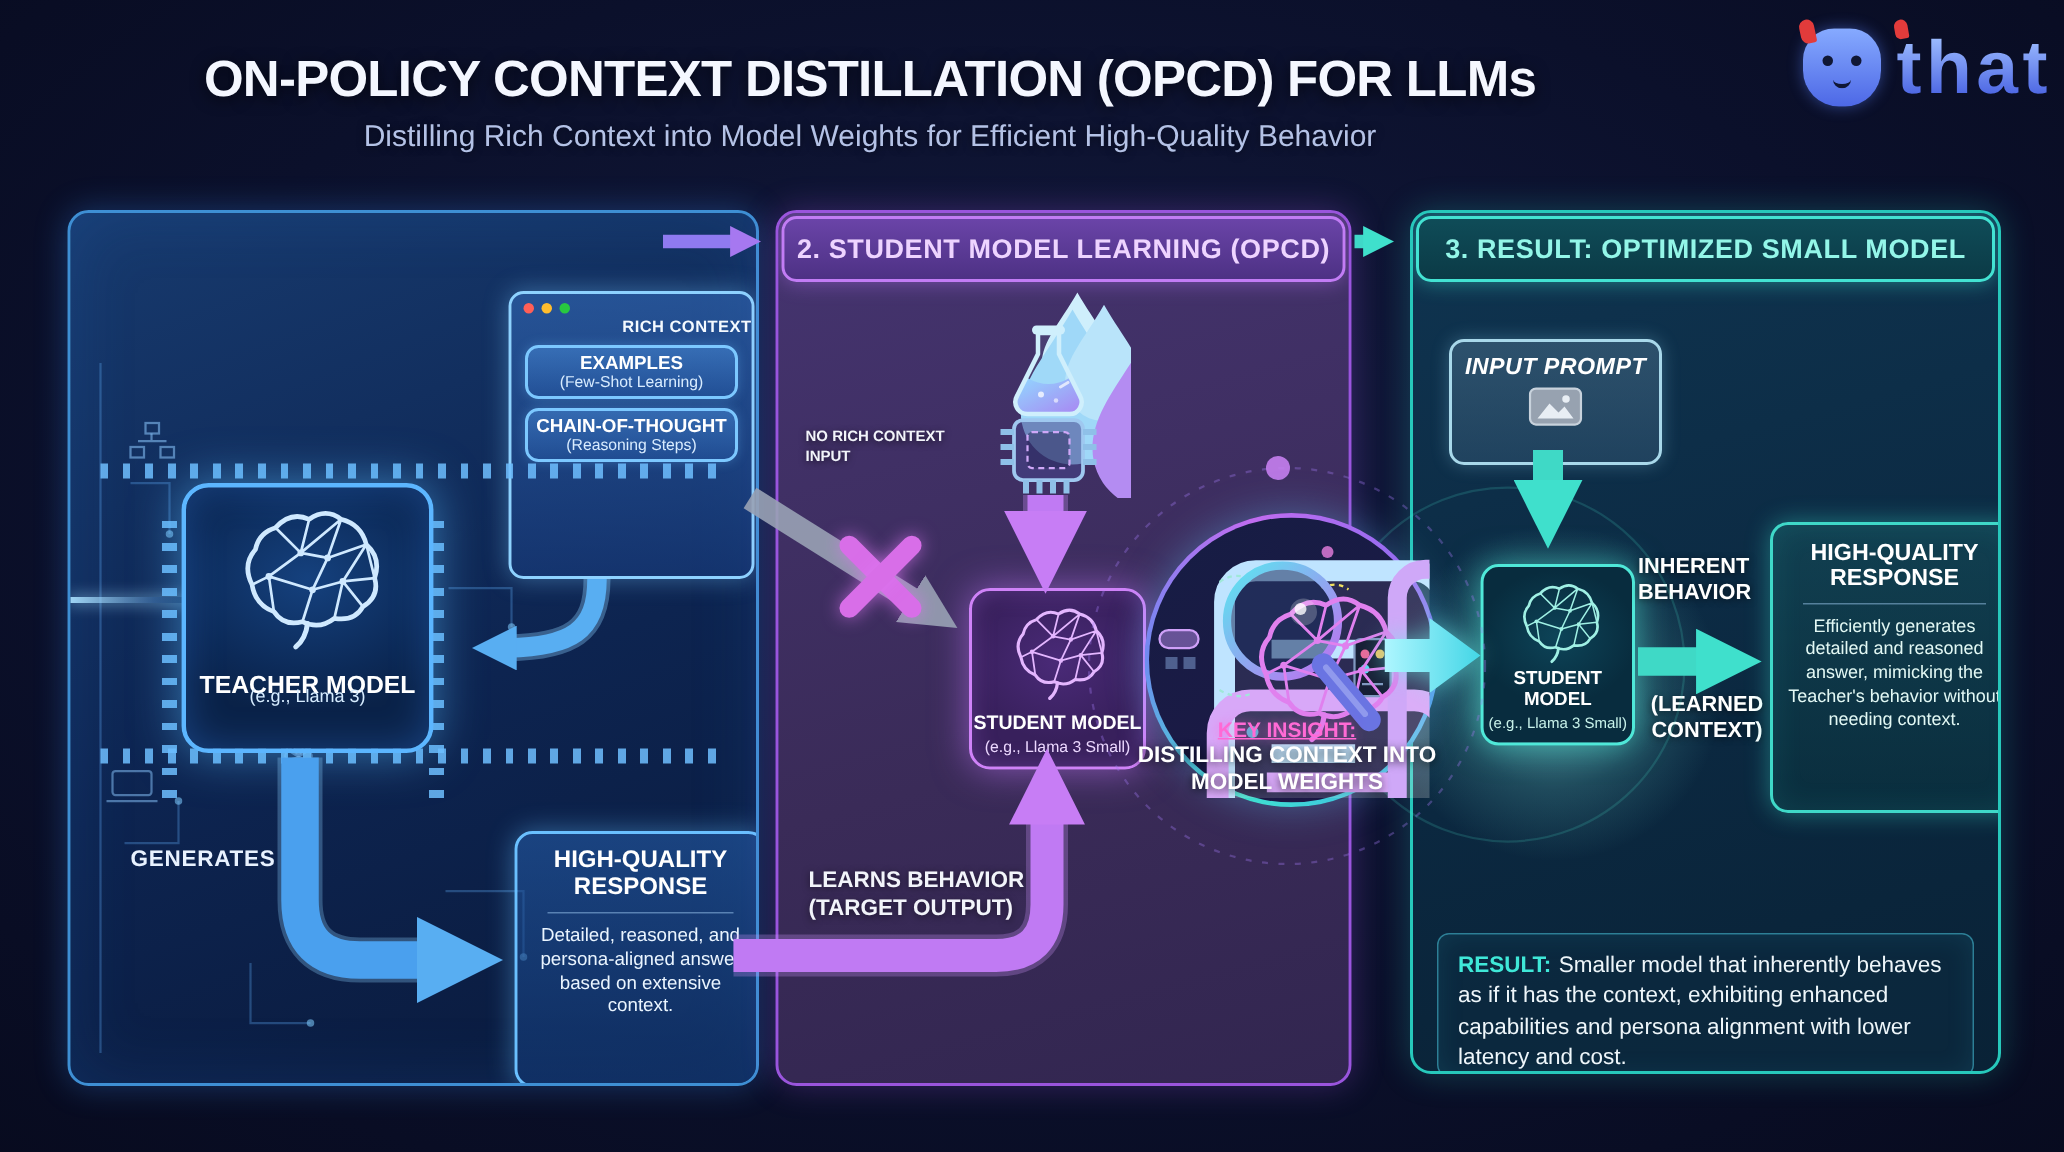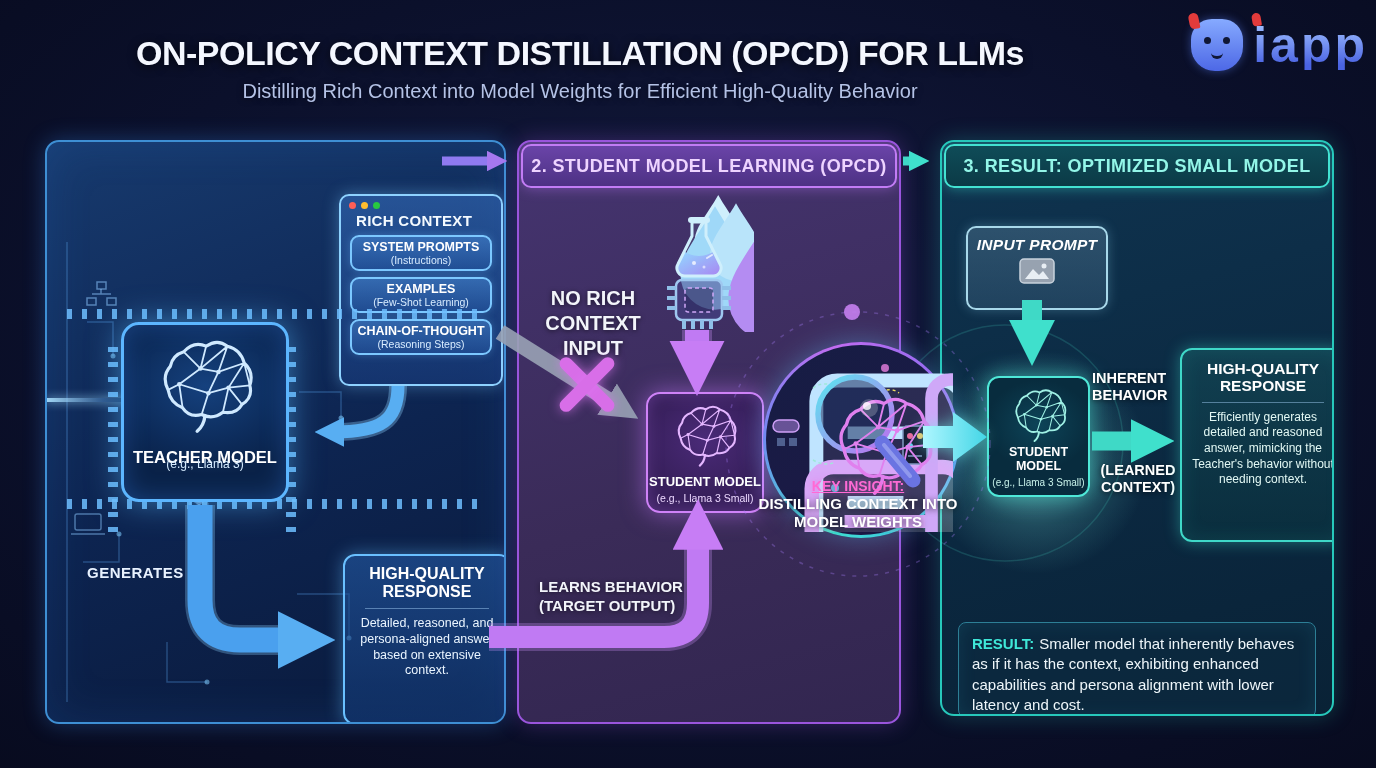--- a/index.html
+++ b/index.html
@@ -44,21 +44,21 @@
 
   
   .hglow{position:absolute;left:-2px;top:256px;width:82px;height:4px;border-radius:2px;
     background:linear-gradient(90deg,rgba(170,225,255,.95),rgba(120,190,255,.3) 70%,transparent);
     box-shadow:0 0 10px rgba(160,220,255,.8);}
   .rc-window{position:absolute;left:292px;top:52px;width:160px;height:188px;border-radius:10px;
     border:2px solid #8ed2ff;background:linear-gradient(180deg,rgba(52,108,188,.58),rgba(24,60,126,.62));
     box-shadow:0 0 16px rgba(120,200,255,.4);}
   .rc-dots{position:absolute;left:8px;top:6px;display:flex;gap:5px;}
   .rc-dots span{width:7px;height:7px;border-radius:50%;display:block;}
-  .rc-title{margin-top:16px;text-align:left;font-size:15px;font-weight:bold;color:#f4faff;letter-spacing:.3px;margin-left:15px;}
+  .rc-title{margin-top:16px;text-align:right;font-size:11px;font-weight:bold;color:#f4faff;letter-spacing:.3px;margin-left:15px;}
   .rc-item{margin:6px 9px 0;border:2px solid #7cc8ff;border-radius:9px;text-align:center;padding:3px 2px;
     background:linear-gradient(180deg,rgba(74,142,220,.5),rgba(36,86,162,.55));box-shadow:0 0 8px rgba(110,190,255,.3);}
   .rc-item .t{font-size:12.5px;font-weight:bold;color:#ffffff;}
   .rc-item .s{font-size:10.5px;color:#d8ecff;}
   .chip1{position:absolute;left:74px;top:180px;width:162px;height:174px;border-radius:18px;
     border:3px solid #5cb6ff;background:radial-gradient(120px 90px at 50% 35%,#15417e,#0c2a58 70%,#0a2248);
     box-shadow:0 0 32px rgba(90,190,255,.55), inset 0 0 26px rgba(60,140,255,.3);}
   .pins-t,.pins-b{position:absolute;left:20px;right:20px;height:10px;
     background:repeating-linear-gradient(90deg,rgba(110,190,255,.85) 0 5px,transparent 5px 15px);}
   .pins-t{top:167px}.pins-b{top:357px}
@@ -81,22 +81,22 @@
 
   
   .learns{position:absolute;left:20px;top:436px;width:144px;text-align:left;
     font-size:15px;font-weight:bold;color:#f2f4fa;line-height:1.25;text-shadow:0 1px 5px rgba(0,0,0,.5);}
   .stud{position:absolute;text-align:center;}
   .stud2{left:127px;top:250px;width:114px;height:117px;border-radius:14px;border:2.5px solid #cf82f8;
     background:radial-gradient(80px 70px at 50% 40%,#4a2a78,#38205c 75%);
     box-shadow:0 0 24px rgba(200,120,255,.55), inset 0 0 16px rgba(190,120,250,.25);}
   .stud .chip-title{bottom:22px;font-size:13px;}
   .stud .chip-sub{bottom:7px;font-size:10.5px;color:#ecd8ff;}
-  .noctx{position:absolute;left:537px;top:286px;width:112px;text-align:center;z-index:6;
-    font-size:20px;font-weight:bold;color:#f2f4fa;line-height:1.25;text-shadow:0 1px 5px rgba(0,0,0,.6);}
+  .noctx{position:absolute;left:537px;top:286px;width:112px;z-index:6;
+    font-size:10px;font-weight:bold;color:#f2f4fa;line-height:1.25;text-shadow:0 1px 5px rgba(0,0,0,.6);}
   .xmark{position:absolute;left:551px;top:348px;width:72px;height:72px;z-index:6;}
   .xbar{position:absolute;left:0;top:30px;width:72px;height:13px;border-radius:7px;background:#d86ee8;
     box-shadow:0 0 12px rgba(222,120,244,.65);}
   .xb1{transform:rotate(45deg)}.xb2{transform:rotate(-45deg)}
 
   
   .insight{position:absolute;left:763px;top:342px;width:190px;height:202px;z-index:5;}
   .ring{position:absolute;left:0;top:0;width:190px;height:190px;border-radius:50%;
     border:3px solid transparent;
     background:linear-gradient(150deg,#161d44,#1e1846) padding-box,
@@ -169,21 +169,21 @@
 
   <div class="title">ON-POLICY CONTEXT DISTILLATION (OPCD) FOR LLMs</div>
   <div class="subtitle">Distilling Rich Context into Model Weights for Efficient High-Quality Behavior</div>
   <div class="logo">
     <div class="logo-mark">
       <div class="flag"></div>
         <div class="eye l"></div>
         <div class="eye r"></div>
         <div class="mouth"></div>
     </div>
-    <div class="logo-text"><span class="idot"></span><span>iapp</span></div>
+    <div class="logo-text"><span class="idot"></span><span>that</span></div>
   </div>
 
   <div class="panel p1">
 
     <svg class="decor" width="457" height="580">
       <g fill="none" stroke="rgba(100,180,255,.3)" stroke-width="1.5">
         <path d="M20 100 V560"></path>
           <path d="M40 180 h26 v34"></path>
           <path d="M36 420 h36 v-28"></path>
         <path d="M252 250 h42 v26"></path>
@@ -215,24 +215,20 @@
     </svg>
     <div class="hglow"></div>
 
     <div class="rc-window">
       <div class="rc-dots">
         <span style="background:#ff5f57"></span>
           <span style="background:#ffbd2e"></span>
           <span style="background:#28c840"></span>
       </div>
       <div class="rc-title">RICH CONTEXT</div>
-      <div class="rc-item">
-        <div class="t">SYSTEM PROMPTS</div>
-        <div class="s">(Instructions)</div>
-      </div>
       <div class="rc-item">
         <div class="t">EXAMPLES</div>
         <div class="s">(Few-Shot Learning)</div>
       </div>
       <div class="rc-item">
         <div class="t">CHAIN-OF-THOUGHT</div>
         <div class="s">(Reasoning Steps)</div>
       </div>
     </div>
 

